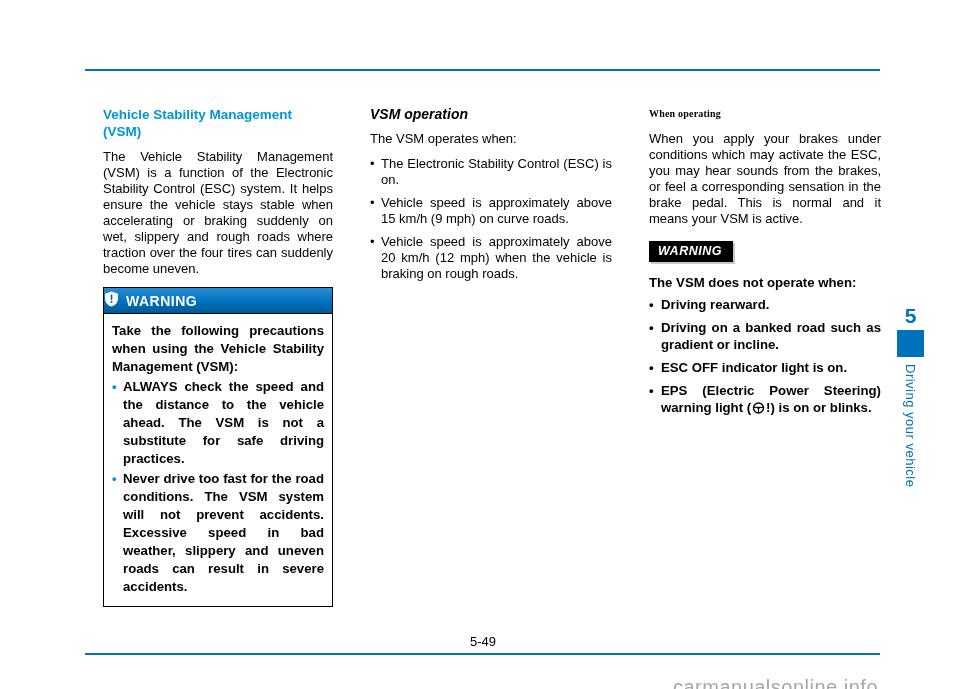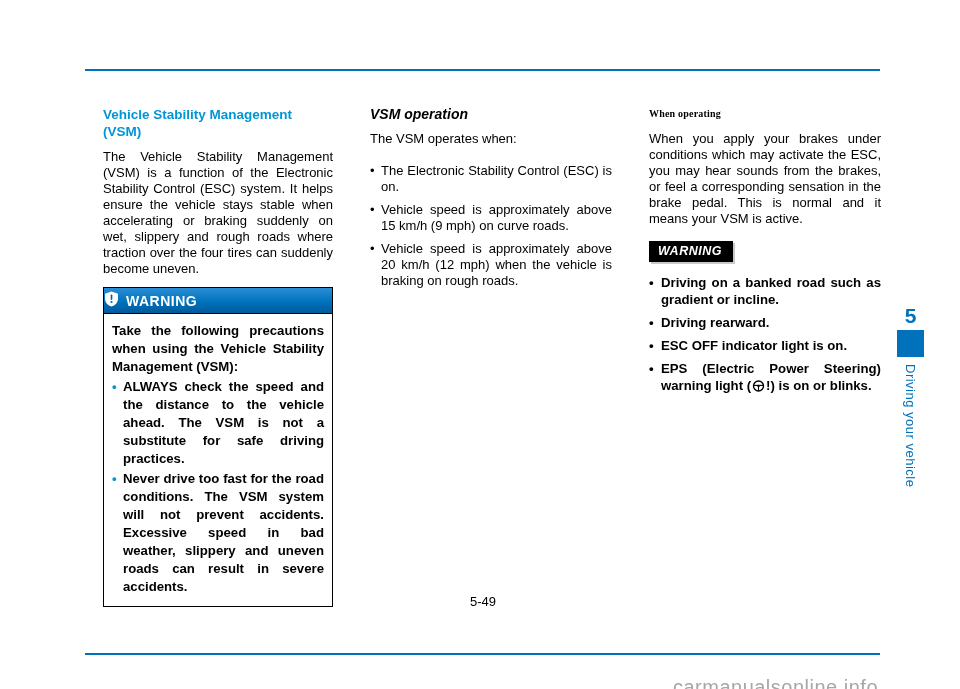--- a/index.html
+++ b/index.html
@@ -29,21 +29,21 @@
               font-weight:bold; font-size:13.2px; line-height:18px; }
   .warnbody p { text-align:justify; margin-bottom:2px; }
   ul.blist { list-style:none; }
   ul.blist li { position:relative; padding-left:11px; text-align:justify; margin-top:2px; }
   ul.blist li::before { content:"\2022"; position:absolute; left:0; top:0; }
   .warnbody ul.blist li::before { color:var(--accent-blue,#0096d6); }
 
   
   .h-italic { font-weight:bold; font-style:italic; font-size:14px; margin-bottom:9px; }
   .h-serif-sm { font-family:"Liberation Serif", serif; font-weight:bold; font-size:13.5px; margin-bottom:7px; letter-spacing:0.2px; }
-  .col2 ul.blist { margin-top:16px; }
+  .col2 ul.blist { margin-top:9px; }
   .col2 ul.blist li { margin-bottom:7px; }
 
   
   .h-serif { font-family:"Liberation Serif", serif; font-weight:bold; font-size:10px; margin-bottom:9px; letter-spacing:0.2px; }
   .notice-badge { display:inline-block; background:var(--notice-bg,#000); color:#fff;
                   font-style:italic; font-weight:bold; font-size:12.5px; letter-spacing:0.5px;
                   padding:2px 11px 3px 9px; margin:14px 0 12px 0; box-shadow:2px 2px 0 #c9c9c9; }
   .bold-intro { font-weight:bold; font-size:13.2px; line-height:17px; margin-bottom:5px; }
   .col3 ul.bold-list { list-style:none; font-weight:bold; font-size:13.2px; line-height:17px; }
   .col3 ul.bold-list li { position:relative; padding-left:12px; text-align:justify; margin-bottom:6px; }
@@ -51,21 +51,21 @@
   .eps-icon { display:inline-block; vertical-align:-2px; margin:0 1px; }
 
   
   .chapter { position:absolute; top:305px; right:36px; display:flex; flex-direction:column; align-items:center; }
   .chapter-num { color:var(--chapter-blue,#0072bc); font-weight:bold; font-size:21px; line-height:22px; margin-bottom:3px; }
   .chapter-square { width:27px; height:27px; background:var(--chapter-blue,#0072bc); }
   .chapter-title { margin-top:7px; writing-mode:vertical-rl; color:var(--chapter-blue,#0072bc);
                    font-size:13px; letter-spacing:0.5px; white-space:nowrap; }
 
   
-  .page-number { position:absolute; top:594px; left:85px; width:796px; text-align:center; font-size:13px; }
+  .page-number { position:absolute; top:634px; left:85px; width:796px; text-align:center; font-size:13px; }
   .watermark { position:absolute; top:676px; right:82px; font-size:20px; color:var(--watermark-gray,#a6a6a6); letter-spacing:0.5px; }
 </style>
 </head>
 <body>
 
 <div class="page">
 
   <div class="rule rule-top"></div>
 
   <div class="columns">
@@ -106,23 +106,24 @@
     </div>
 
     <div class="col col3">
       <div class="h-serif">When operating</div>
       <p class="just">When you apply your brakes under conditions which may activate the ESC, you may hear sounds from the brakes, or feel a corresponding sensation in the brake pedal. This is normal and it means your VSM is active.</p>
 
       <div>
         <span class="notice-badge">WARNING</span>
       </div>
 
+      <div class="bold-intro">The VSM does not operate when:</div>
       <ul class="bold-list">
+        <li><span>Driving rearward.</span></li>
         <li><span>Driving on a banked road such as gradient or incline.</span></li>
-        <li><span>Driving rearward.</span></li>
         <li><span>ESC OFF indicator light is on.</span></li>
         <li>
           <span>EPS (Electric Power Steering) warning light (</span><span class="eps-icon"><svg width="13" height="12" viewBox="0 0 13 12" aria-hidden="true">
                 <circle cx="6.5" cy="6" r="5" fill="none" stroke="#000" stroke-width="1.4"></circle>
                 <path d="M1.8 5.4 H11.2" stroke="#000" stroke-width="1.1" fill="none"></path>
                 <path d="M6.5 6 V10.6" stroke="#000" stroke-width="1.1" fill="none"></path>
                 <circle cx="6.5" cy="6" r="1.2" fill="#000"></circle>
               </svg></span><span>!) is on or blinks.</span>
         </li>
       </ul>

